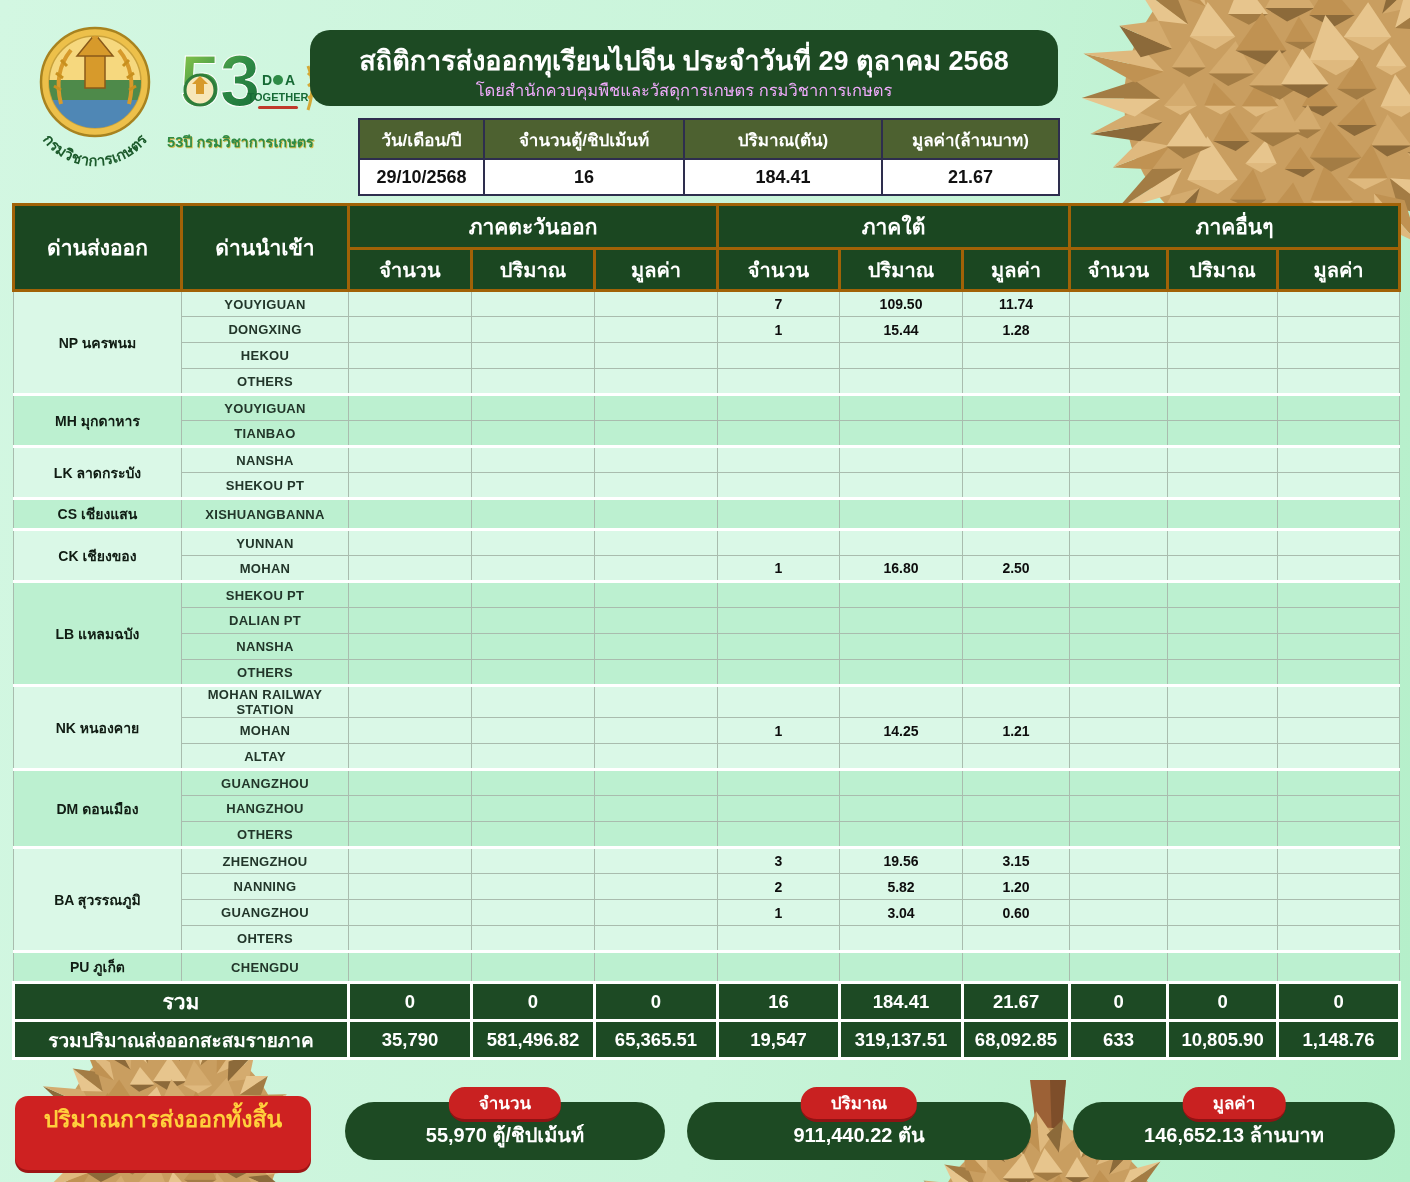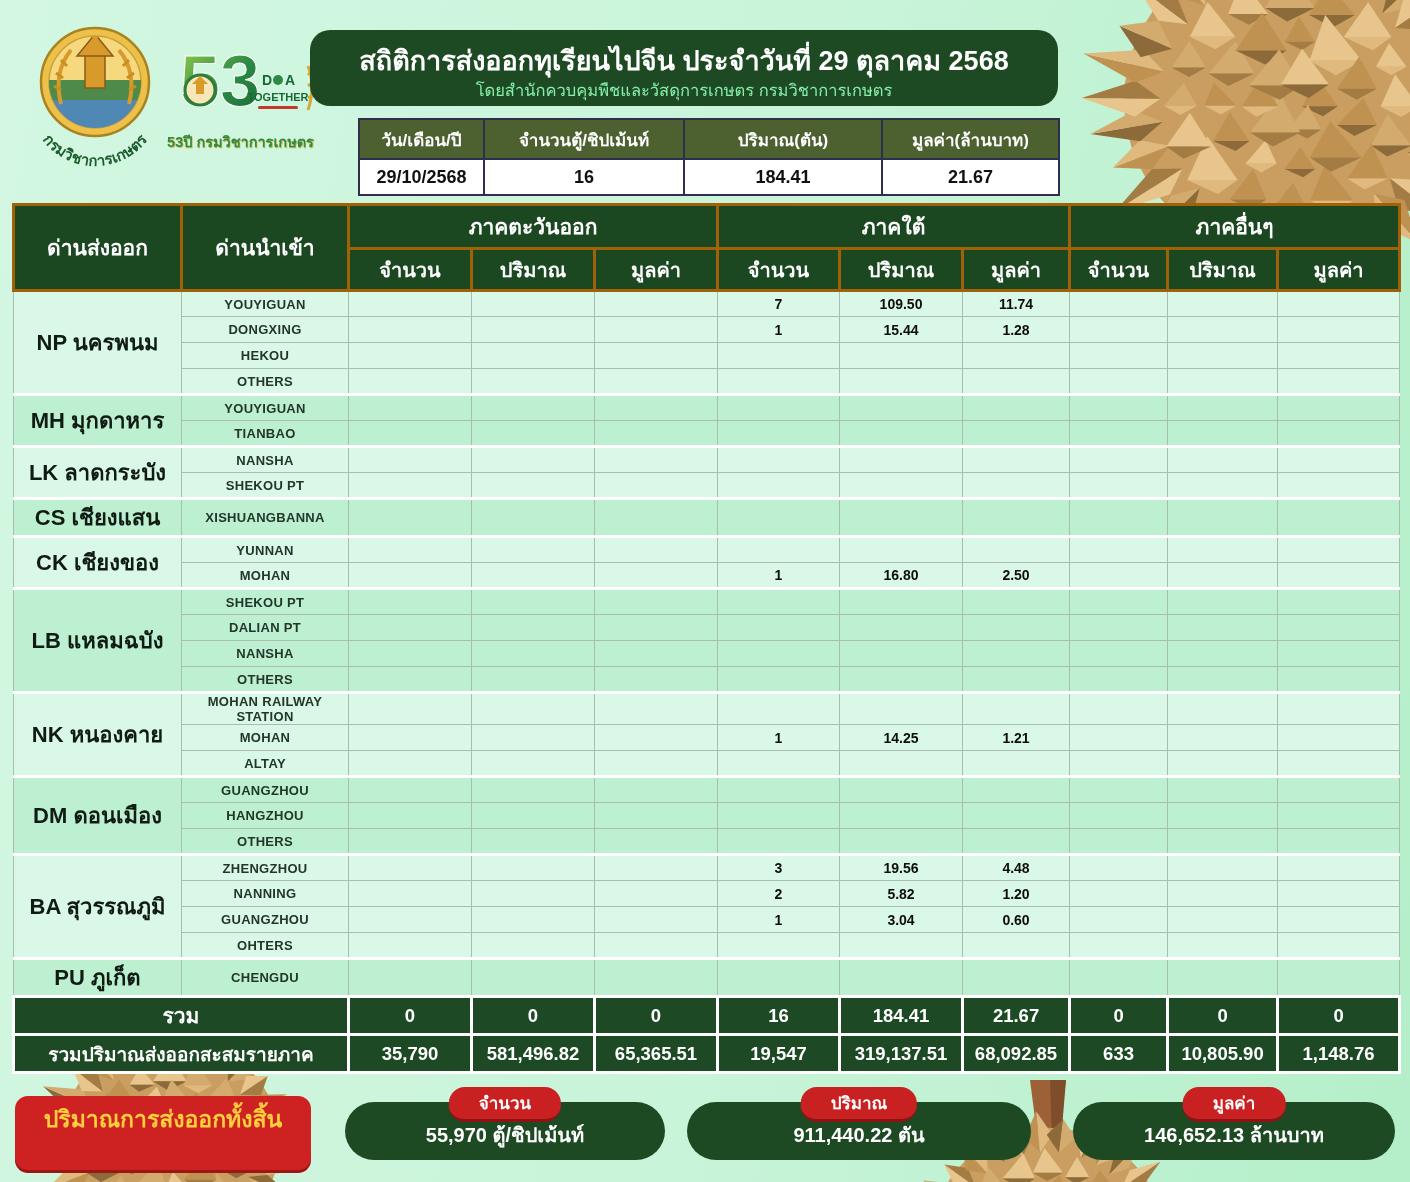--- a/index.html
+++ b/index.html
@@ -16,39 +16,39 @@
 
   
   .seal-logo { position:absolute; left:25px; top:20px; z-index:2; }
   .anniv-logo { position:absolute; left:158px; top:28px; z-index:2; width:165px; text-align:center; }
   .anniv-caption { font-size:14.5px; font-weight:bold; color:#2f8b45; text-shadow:0.8px 0.8px 0 #d9b84a; margin-top:-6px; white-space:nowrap; }
   .banner {
     position:absolute; left:310px; top:30px; width:748px; height:76px; z-index:2;
     background:#1d4a23; border-radius:20px; text-align:center; color:#fff; padding-top:14px;
   }
   .banner-title { font-size:27px; font-weight:bold; line-height:34px; }
-  .banner-subtitle { font-size:16.5px; line-height:25px; color:#86efac; }
+  .banner-subtitle { font-size:16.5px; line-height:25px; color:#f0abfc; }
 
   
   .daily-table { position:absolute; left:358px; top:118px; z-index:2; border-collapse:collapse; table-layout:fixed; }
   .daily-table th { background:#4d6130; color:#fff; font-size:17px; font-weight:bold; height:40px; border:2.5px solid #2e2e4e; }
   .daily-table td { background:#fff; color:#111; font-size:18px; font-weight:bold; height:36px; text-align:center; border:2.5px solid #2e2e4e; }
 
   
   .main-table { position:absolute; left:12px; top:203px; width:1386px; z-index:2; border-collapse:collapse; table-layout:fixed; }
   .main-table thead th { background:#1b4721; color:#fff; border:3px solid #a16207; font-weight:bold; text-align:center; }
   .main-table thead tr.region-row th { height:44px; font-size:21px; }
   .main-table thead tr.sub-row th { height:42px; font-size:20px; }
   .main-table thead th.corner { font-size:21px; }
   .main-table tbody td { border:1px solid #a9bcae; text-align:center; vertical-align:middle; height:26px; }
   .main-table tbody tr.shade-light td { background:#daf8e7; }
   .main-table tbody tr.shade-green td { background:#bcf0d0; }
   .main-table tbody tr.group-start td { border-top:3px solid #fff; }
   .main-table tbody tr.single td { height:31px; }
-  .main-table tbody td.port-cell { font-size:22px; font-weight:bold; color:#101c13; }
+  .main-table tbody td.port-cell { font-size:14px; font-weight:bold; color:#101c13; }
   .main-table tbody td.import-cell { font-size:13px; font-weight:600; color:#22362a; letter-spacing:0.3px; }
   .main-table tbody td.val-cell { font-size:14px; font-weight:bold; color:#0d0d0d; }
   .main-table tfoot td { background:#1d4a24; color:#fff; border:3px solid #fff; text-align:center; font-weight:bold; height:38px; }
   .main-table tfoot td.total-label { font-size:21px; }
   .main-table tfoot td.sum-val { font-size:18.5px; }
 
   
   .total-badge {
     position:absolute; left:15px; top:1096px; width:296px; height:74px; z-index:3;
     background:#ce2121; border-radius:13px; text-align:center; padding-top:8px;
@@ -832,21 +832,21 @@
         <td class="val-cell"></td>
       </tr>
       <tr class="shade-light group-start">
         <td rowspan="4" class="port-cell">BA สุวรรณภูมิ</td>
         <td class="import-cell">ZHENGZHOU</td>
         <td class="val-cell"></td>
         <td class="val-cell"></td>
         <td class="val-cell"></td>
         <td class="val-cell">3</td>
         <td class="val-cell">19.56</td>
-        <td class="val-cell">4.48</td>
+        <td class="val-cell">3.15</td>
         <td class="val-cell"></td>
         <td class="val-cell"></td>
         <td class="val-cell"></td>
       </tr>
       <tr class="shade-light">
         <td class="import-cell">NANNING</td>
         <td class="val-cell"></td>
         <td class="val-cell"></td>
         <td class="val-cell"></td>
         <td class="val-cell">2</td>

